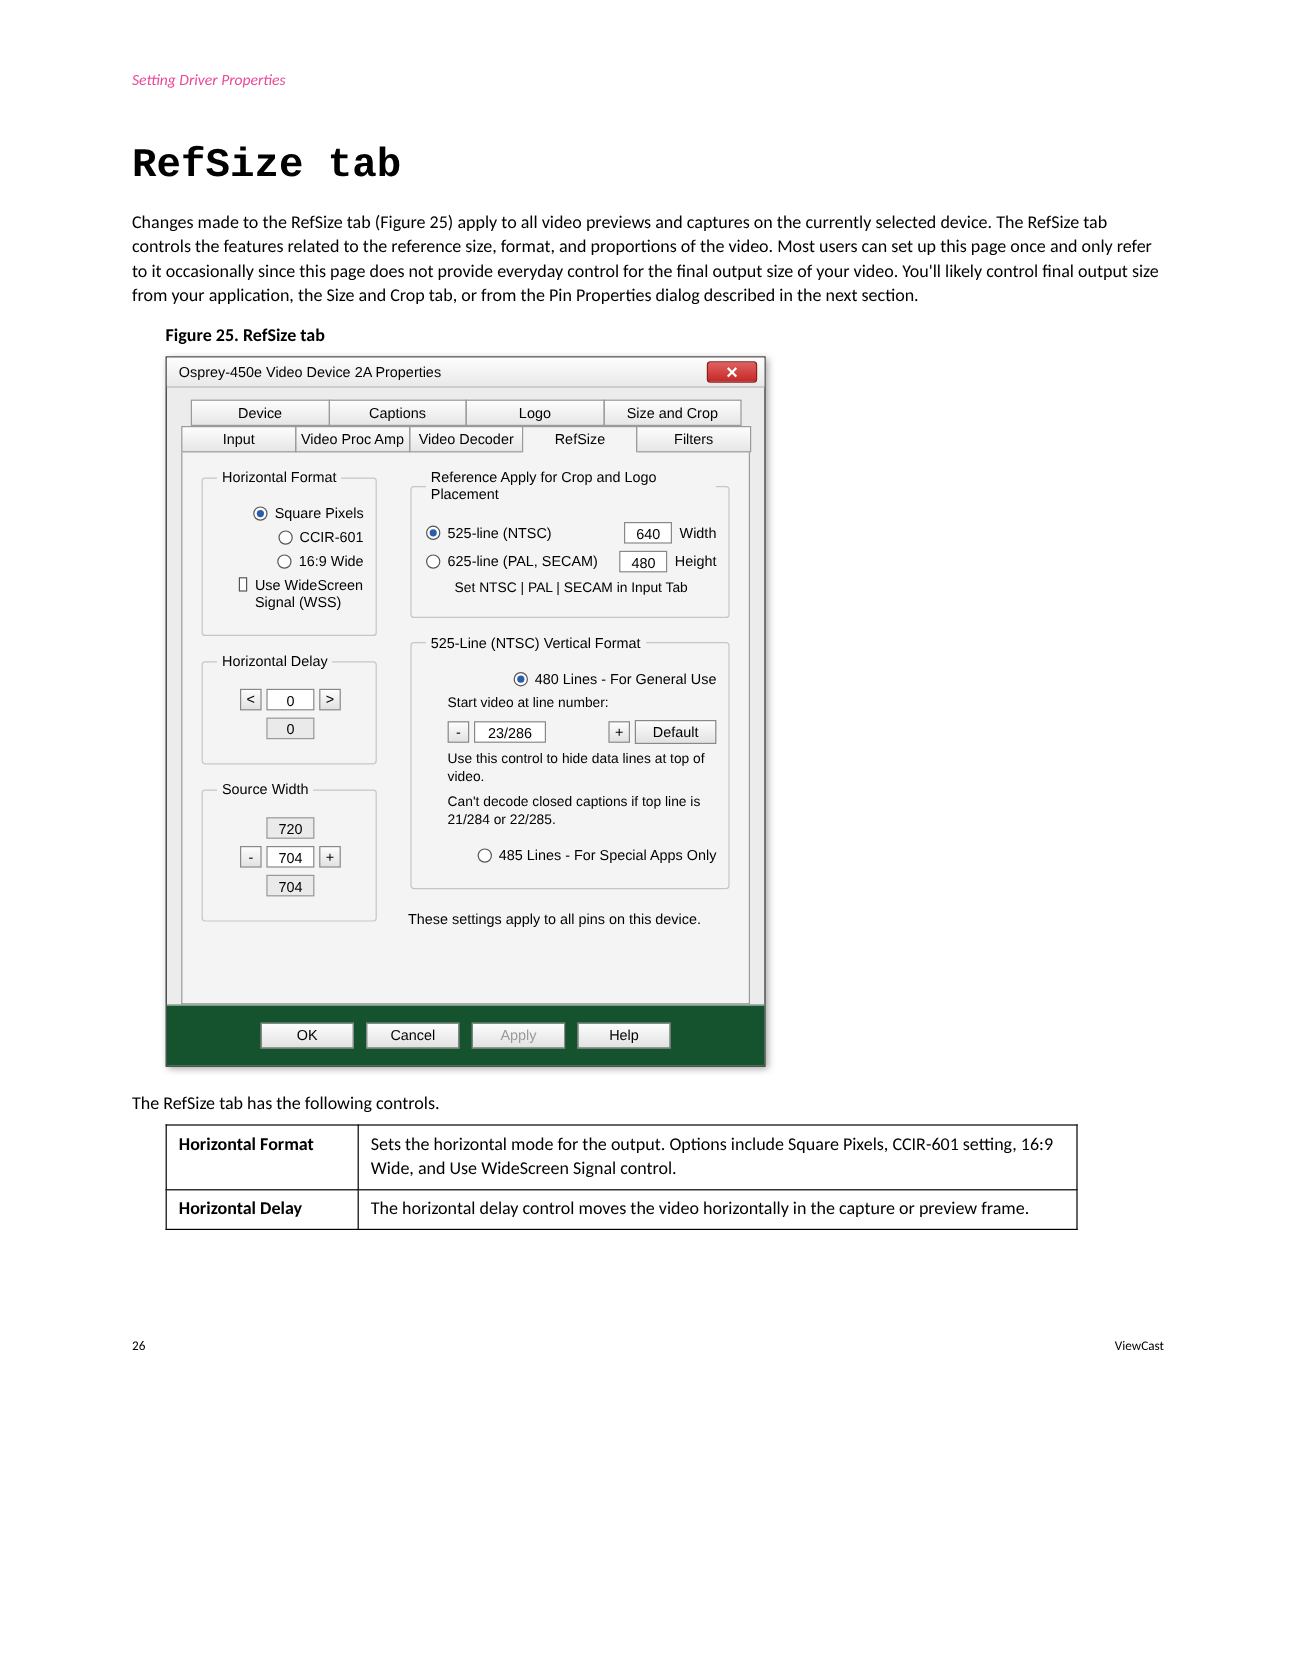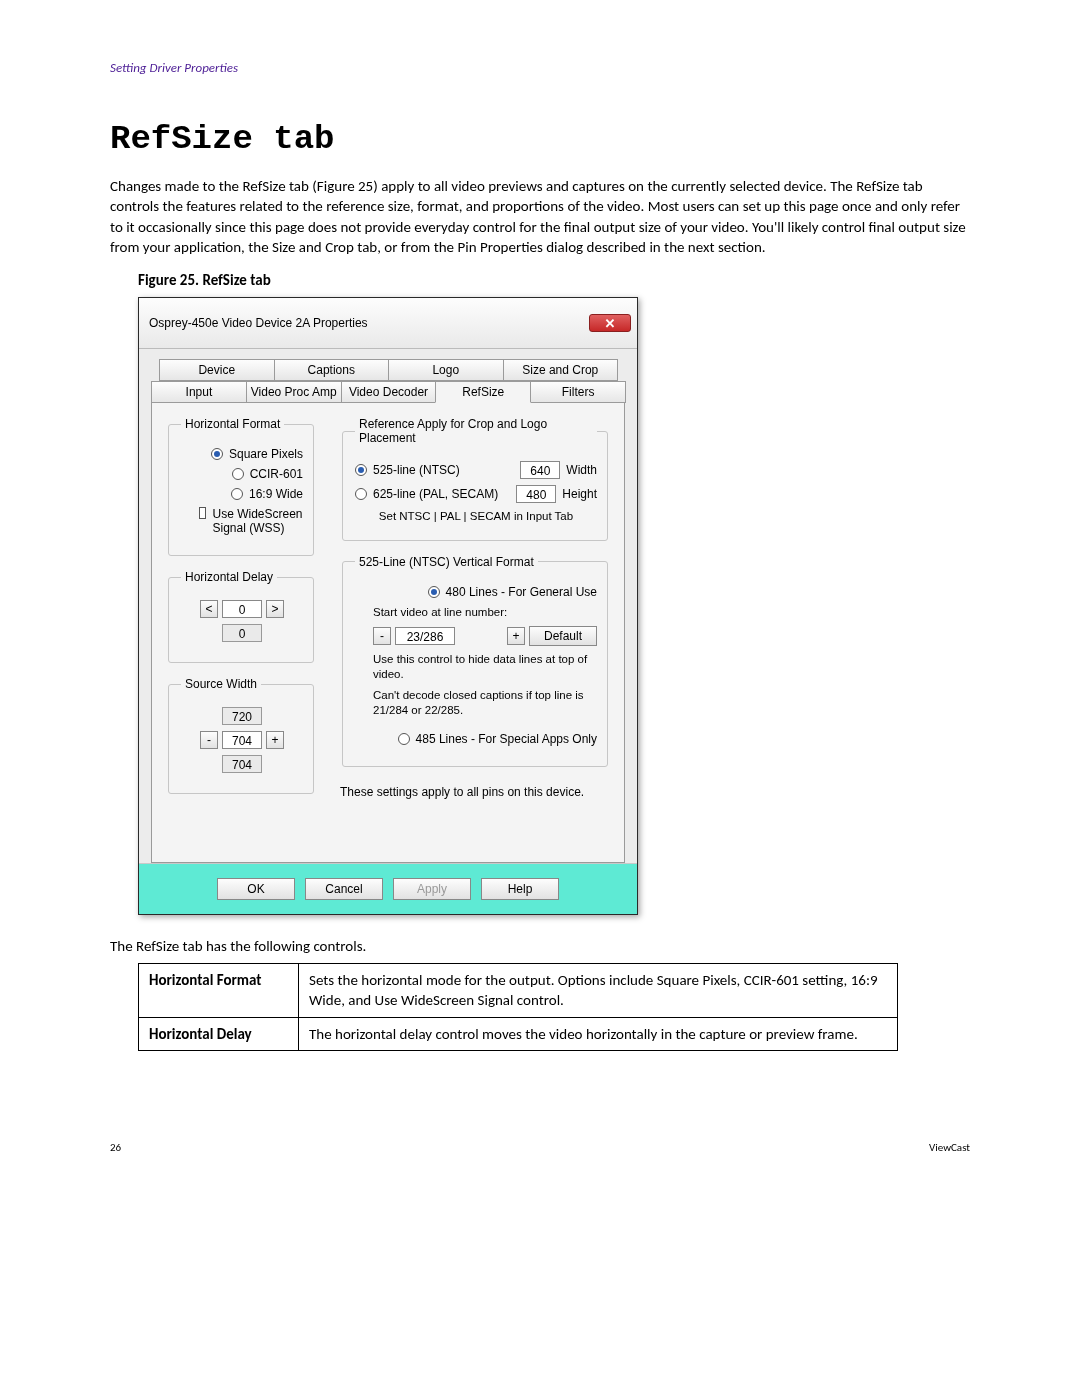--- a/index.html
+++ b/index.html
@@ -8,21 +8,21 @@
     padding: 60px 110px 50px 110px;
     font-family: Calibri, "Segoe UI", Arial, sans-serif;
     font-size: 15px;
     color: #000;
     background: #fff;
     width: 1080px;
   }
   .page-header {
     font-style: italic;
     font-size: 13px;
-    color: #4c1d95;
+    color: #ec4899;
     margin-bottom: 45px;
   }
   h1.title {
     font-family: Liberation Mono, monospace;
     font-size: 34px;
     font-weight: bold;
     margin: 0 0 18px 0;
   }
   p.body {
     margin: 0 0 14px 0;
@@ -40,21 +40,21 @@
     width: 500px;
     border: 1px solid #2a2a2a;
     box-shadow: 2px 2px 6px rgba(0,0,0,.35);
     background: #ececec;
     font-family: "Segoe UI", Tahoma, sans-serif;
     font-size: 12px;
   }
   .titlebar {
     display: flex;
     align-items: center;
-    padding: 16px 6px;
+    padding: 3px 6px;
     background: linear-gradient(#fdfdfd,#e9e9e9);
     border-bottom: 1px solid #bbb;
   }
   .titlebar .t { flex: 1; padding-left: 4px; }
   .closebtn {
     width: 42px; height: 18px;
     background: linear-gradient(#e06060,#c62828);
     border: 1px solid #8a1f1f;
     border-radius: 3px;
     color: #fff; font-weight: bold;
@@ -100,21 +100,21 @@
   .chk { width: 12px; height: 12px; border: 1px solid #555; background:#fff; display:inline-block; }
 
   .tinybox { width: 40px; height:18px; border:1px solid #888; background:#fff; text-align:center; line-height:18px; font-size:12px; }
   .tinybtn { width:18px; height:18px; border:1px solid #888; background:linear-gradient(#fdfdfd,#e2e2e2); text-align:center; line-height:16px; font-size:12px; }
   .midbtn { height:20px; padding:0 14px; border:1px solid #888; background:linear-gradient(#fdfdfd,#e2e2e2); line-height:18px; font-size:12px; display:inline-block; }
   .mutedbox { width: 40px; height:18px; border:1px solid #999; background:#eaeaea; text-align:center; line-height:18px; font-size:12px; }
 
   .hint { font-size: 11.5px; line-height:1.3; margin: 6px 0 2px 0; }
   .note { font-size: 12px; margin-top: 18px; }
 
-  .btnbar { display:flex; gap:10px; justify-content:center; padding: 14px 0; background:#5eead4; border-top:1px solid #c9c9c9; }
+  .btnbar { display:flex; gap:10px; justify-content:center; padding: 14px 0; background:#14532d; border-top:1px solid #c9c9c9; }
   .dlgbtn { width: 78px; height: 22px; border:1px solid #888; background:linear-gradient(#fdfdfd,#e2e2e2); text-align:center; line-height:20px; font-size:12px; }
   .dlgbtn.disabled { color:#9a9a9a; }
 
   
   p.lead { margin: 0 0 8px 0; }
   table.ctl { width: 760px; margin-left: 28px; border-collapse: collapse; }
   table.ctl td { border:1px solid #000; padding: 6px 10px; vertical-align: top; font-size: 15px; line-height:1.35; }
   table.ctl td.h { font-weight:bold; width: 160px; }
 
   .footer { display:flex; justify-content:space-between; margin-top: 90px; font-size:11px; }

